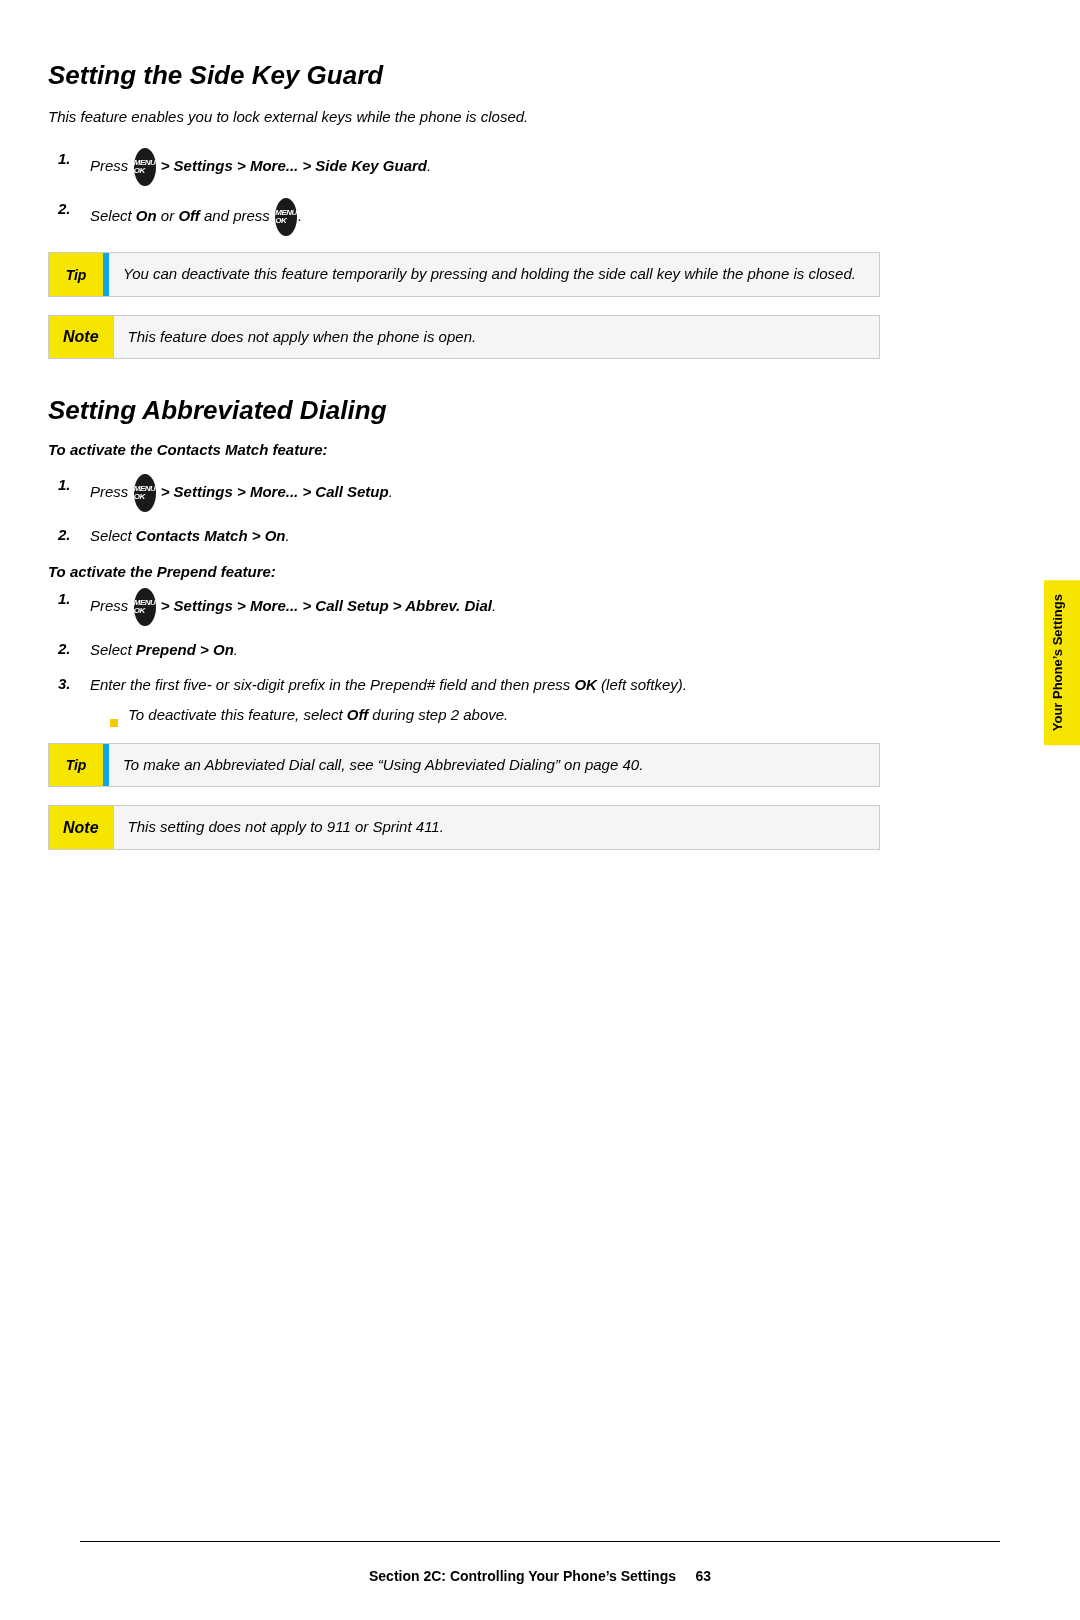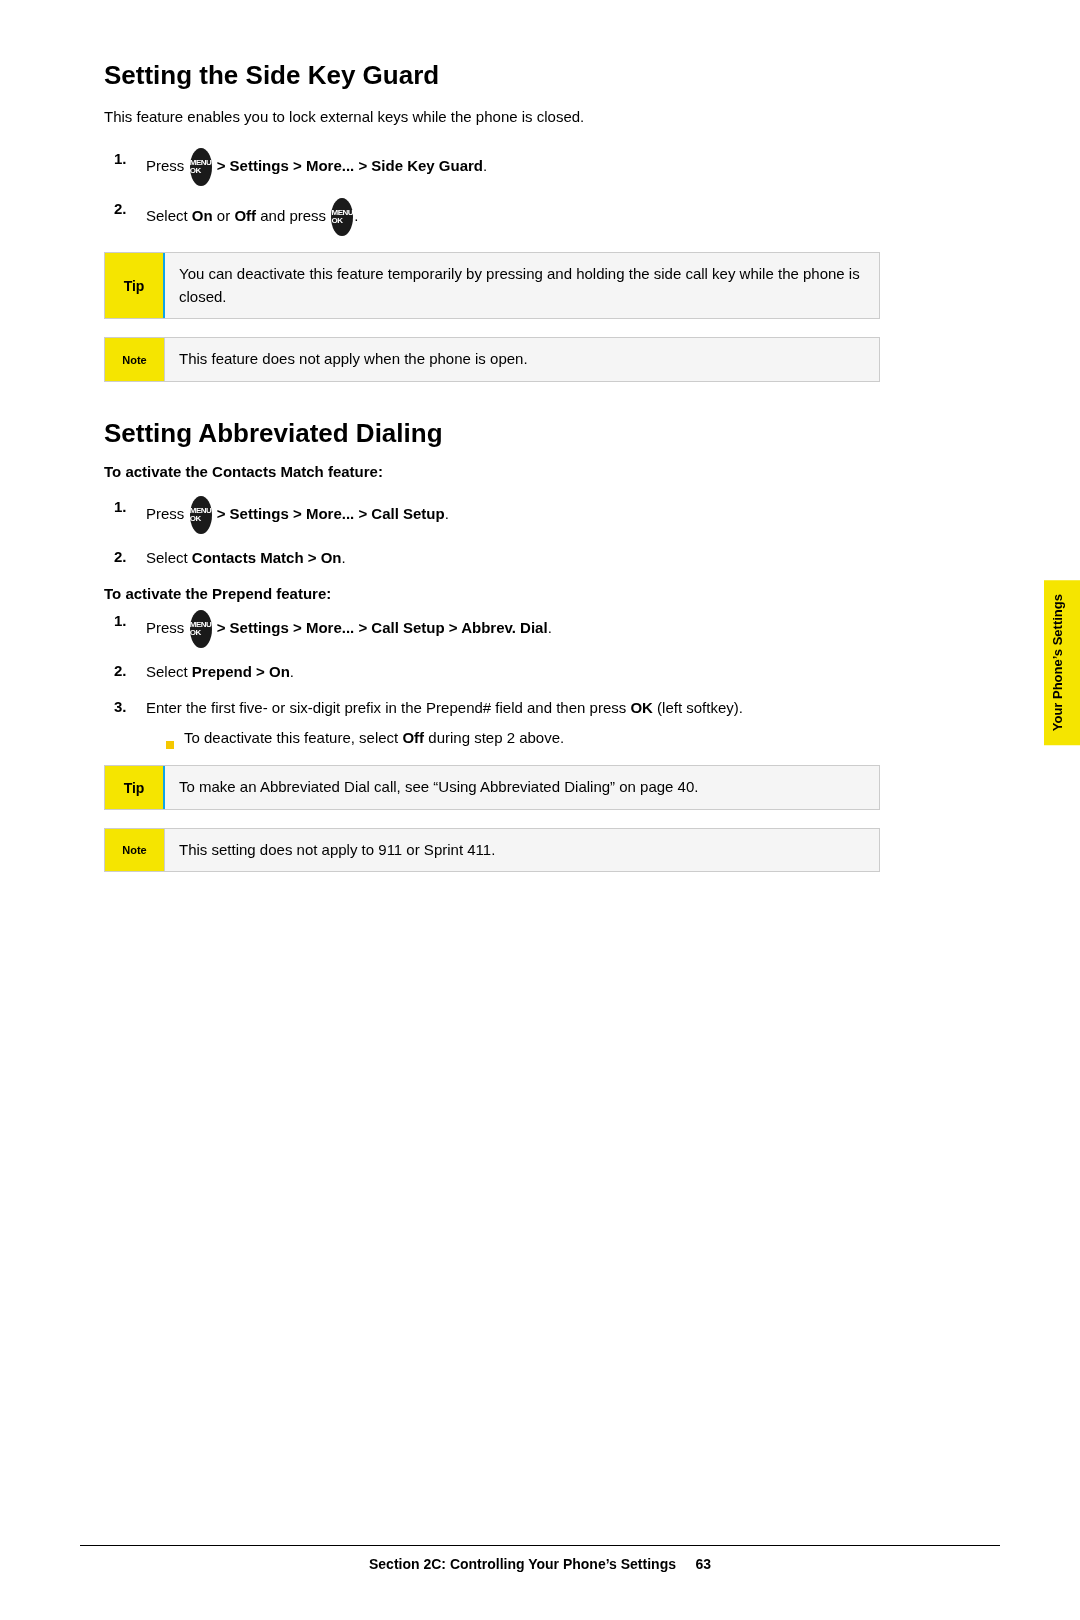--- a/index.html
+++ b/index.html
@@ -9,22 +9,23 @@
       font-family: Arial, Helvetica, sans-serif;
       font-size: 15px;
       color: #000000;
       width: 1080px;
       min-height: 1620px;
       position: relative;
       overflow: hidden;
     }
 
     .page-content {
-      padding: 60px 80px 80px 104px;
+      padding: 60px 80px 80px 48px;
       max-width: 960px;
+      font-style: italic;
     }
 
     .section-title {
       font-size: 26px;
       font-weight: 900;
       margin-bottom: 14px;
       line-height: 1.2;
     }
 
     .section-intro {
@@ -88,28 +89,28 @@
     .tip-label {
       background: #f5e500;
       color: #000000;
       font-weight: 900;
       font-size: 14px;
       padding: 10px 14px;
       min-width: 60px;
       display: flex;
       align-items: center;
       justify-content: center;
-      border-right: 2px solid #0ea5e9;
+      border-right: 6px solid #0ea5e9;
     }
 
     .note-label {
       background: #f5e500;
       color: #000000;
       font-weight: 900;
-      font-size: 11px;
+      font-size: 16px;
       padding: 10px 14px;
       min-width: 60px;
       display: flex;
       align-items: center;
       justify-content: center;
       border-right: 1px solid #cccccc;
     }
 
     .tip-content {
       background: #f5f5f5;
@@ -149,30 +150,30 @@
       width: 8px;
       height: 8px;
       background: #f5c800;
       min-width: 8px;
       margin-top: 6px;
       margin-right: 10px;
     }
 
     .footer-bar {
       position: absolute;
-      bottom: 48px;
+      bottom: 36px;
       left: 0;
       right: 0;
       display: flex;
       justify-content: center;
       align-items: center;
       font-size: 14px;
       font-weight: 700;
       border-top: 1px solid #000000;
-      padding-top: 10px;
+      padding-top: 26px;
       margin: 0 80px;
     }
 
     .side-tab {
       position: absolute;
       right: 0;
       top: 580px;
       background: #f5e500;
       width: 36px;
       padding: 14px 6px;

